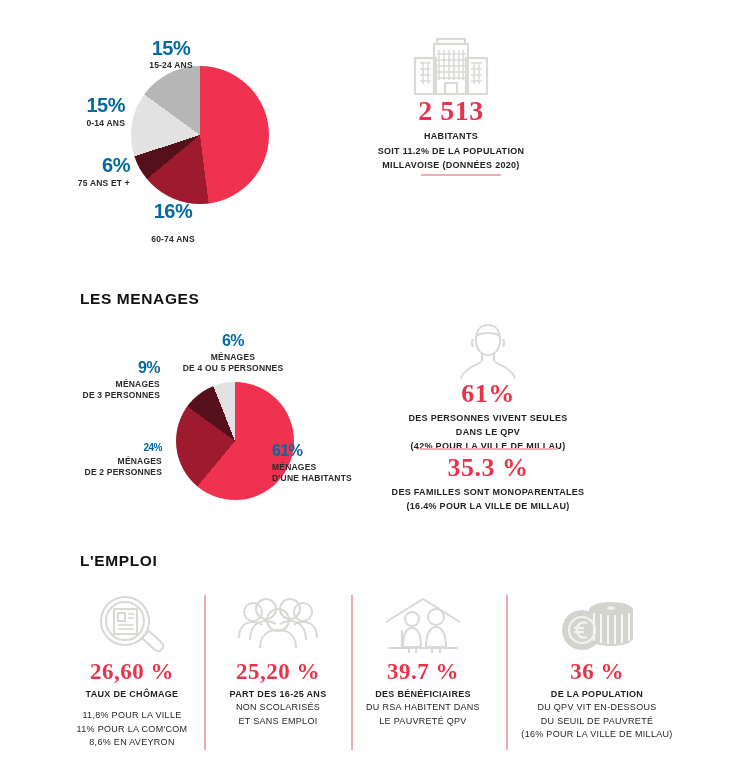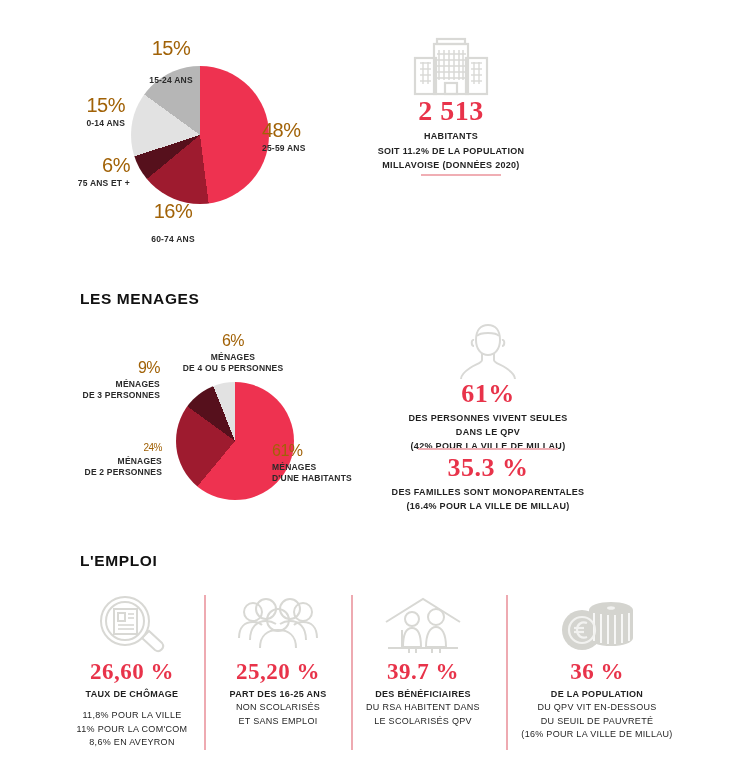--- a/index.html
+++ b/index.html
@@ -9,23 +9,23 @@
     font-family:"Liberation Sans", sans-serif;
     color:#1b1b1b;
     position:relative;
     overflow:hidden;
     -webkit-font-smoothing:antialiased;
   }
   .canvas{position:relative;width:742px;height:761px;}
 
   
   .pct{
-    font-weight:normal;
+    font-weight:bold;
     letter-spacing:-0.5px;
-    color:#a16207;
+    color:#0369a1;
     line-height:1;
     white-space:nowrap;
   }
   .sub{
     font-size:8.5px;
     font-weight:bold;
     letter-spacing:0.2px;
     color:#2a2a2a;
     line-height:1.25;
     white-space:nowrap;
@@ -103,42 +103,38 @@
   <div class="pie" style="left:131px;top:66px;width:138px;height:138px;
        background:conic-gradient(
          #ee3250 0deg 172.8deg,
          #9e1b2f 172.8deg 230.4deg,
          #56101c 230.4deg 252deg,
          #e2e2e2 252deg 306deg,
          #b6b6b6 306deg 360deg);"></div>
 
   <div class="lab c" style="left:116px;top:38px;width:110px;">
     <div class="pct" style="font-size:20px;">15%</div>
-    <div class="sub" style="margin-top:17px;">15-24 ANS</div>
+    <div class="sub" style="margin-top:2px;">15-24 ANS</div>
   </div>
 
   <div class="lab r" style="left:10px;top:95px;width:115px;">
     <div class="pct" style="font-size:20px;">15%</div>
     <div class="sub" style="margin-top:3px;">0-14 ANS</div>
   </div>
 
   <div class="lab r" style="left:10px;top:155px;width:120px;">
     <div class="pct" style="font-size:20px;">6%</div>
     <div class="sub" style="margin-top:3px;">75 ANS ET +</div>
   </div>
 
   <div class="lab c" style="left:118px;top:201px;width:110px;">
     <div class="pct" style="font-size:20px;">16%</div>
     <div class="sub" style="margin-top:13px;">60-74 ANS</div>
   </div>
 
-  <div class="lab l" style="left:262px;top:120px;width:120px;">
-    <div class="pct" style="font-size:20px;">48%</div>
-    <div class="sub" style="margin-top:3px;">25-59 ANS</div>
-  </div>
 
   <div class="icon-wrap" style="left:411px;top:36px;width:80px;height:62px;">
     <svg width="80" height="62" viewBox="0 0 80 62" fill="none" stroke="#d9d9d6" stroke-width="2.2">
 
       <rect x="4" y="22" width="21" height="36"></rect>
 
       <rect x="55" y="22" width="21" height="36"></rect>
 
       <rect x="23" y="8" width="34" height="50"></rect>
 
@@ -312,21 +308,21 @@
 
         <circle cx="56" cy="21" r="8"></circle>
         <path d="M46 51 C46 38 50 31 56 31 C62 31 66 38 66 51 Z"></path>
         <line x1="52" y1="51" x2="52" y2="57"></line>
         <line x1="60" y1="51" x2="60" y2="57"></line>
       </svg>
     </div>
     <div class="stat-big" style="font-size:23px;margin-top:6px;">39.7 %</div>
     <div class="stat-caption" style="margin-top:5px;">DES BÉNÉFICIAIRES</div>
     <div class="stat-note" style="margin-top:1px;">DU RSA HABITENT DANS</div>
-    <div class="stat-note">LE SCOLARISÉS QPV</div>
+    <div class="stat-note">LE PAUVRETÉ QPV</div>
   </div>
 
   <div class="center-col" style="left:507px;top:596px;width:180px;">
     <div style="height:58px;">
       <svg width="86" height="58" viewBox="0 0 86 58" fill="none">
         <g fill="#d4d4cf">
           <ellipse cx="57" cy="14" rx="22" ry="8"></ellipse>
           <rect x="35" y="14" width="44" height="7"></rect>
           <ellipse cx="57" cy="21" rx="22" ry="8"></ellipse>
           <rect x="35" y="21" width="44" height="7"></rect>

